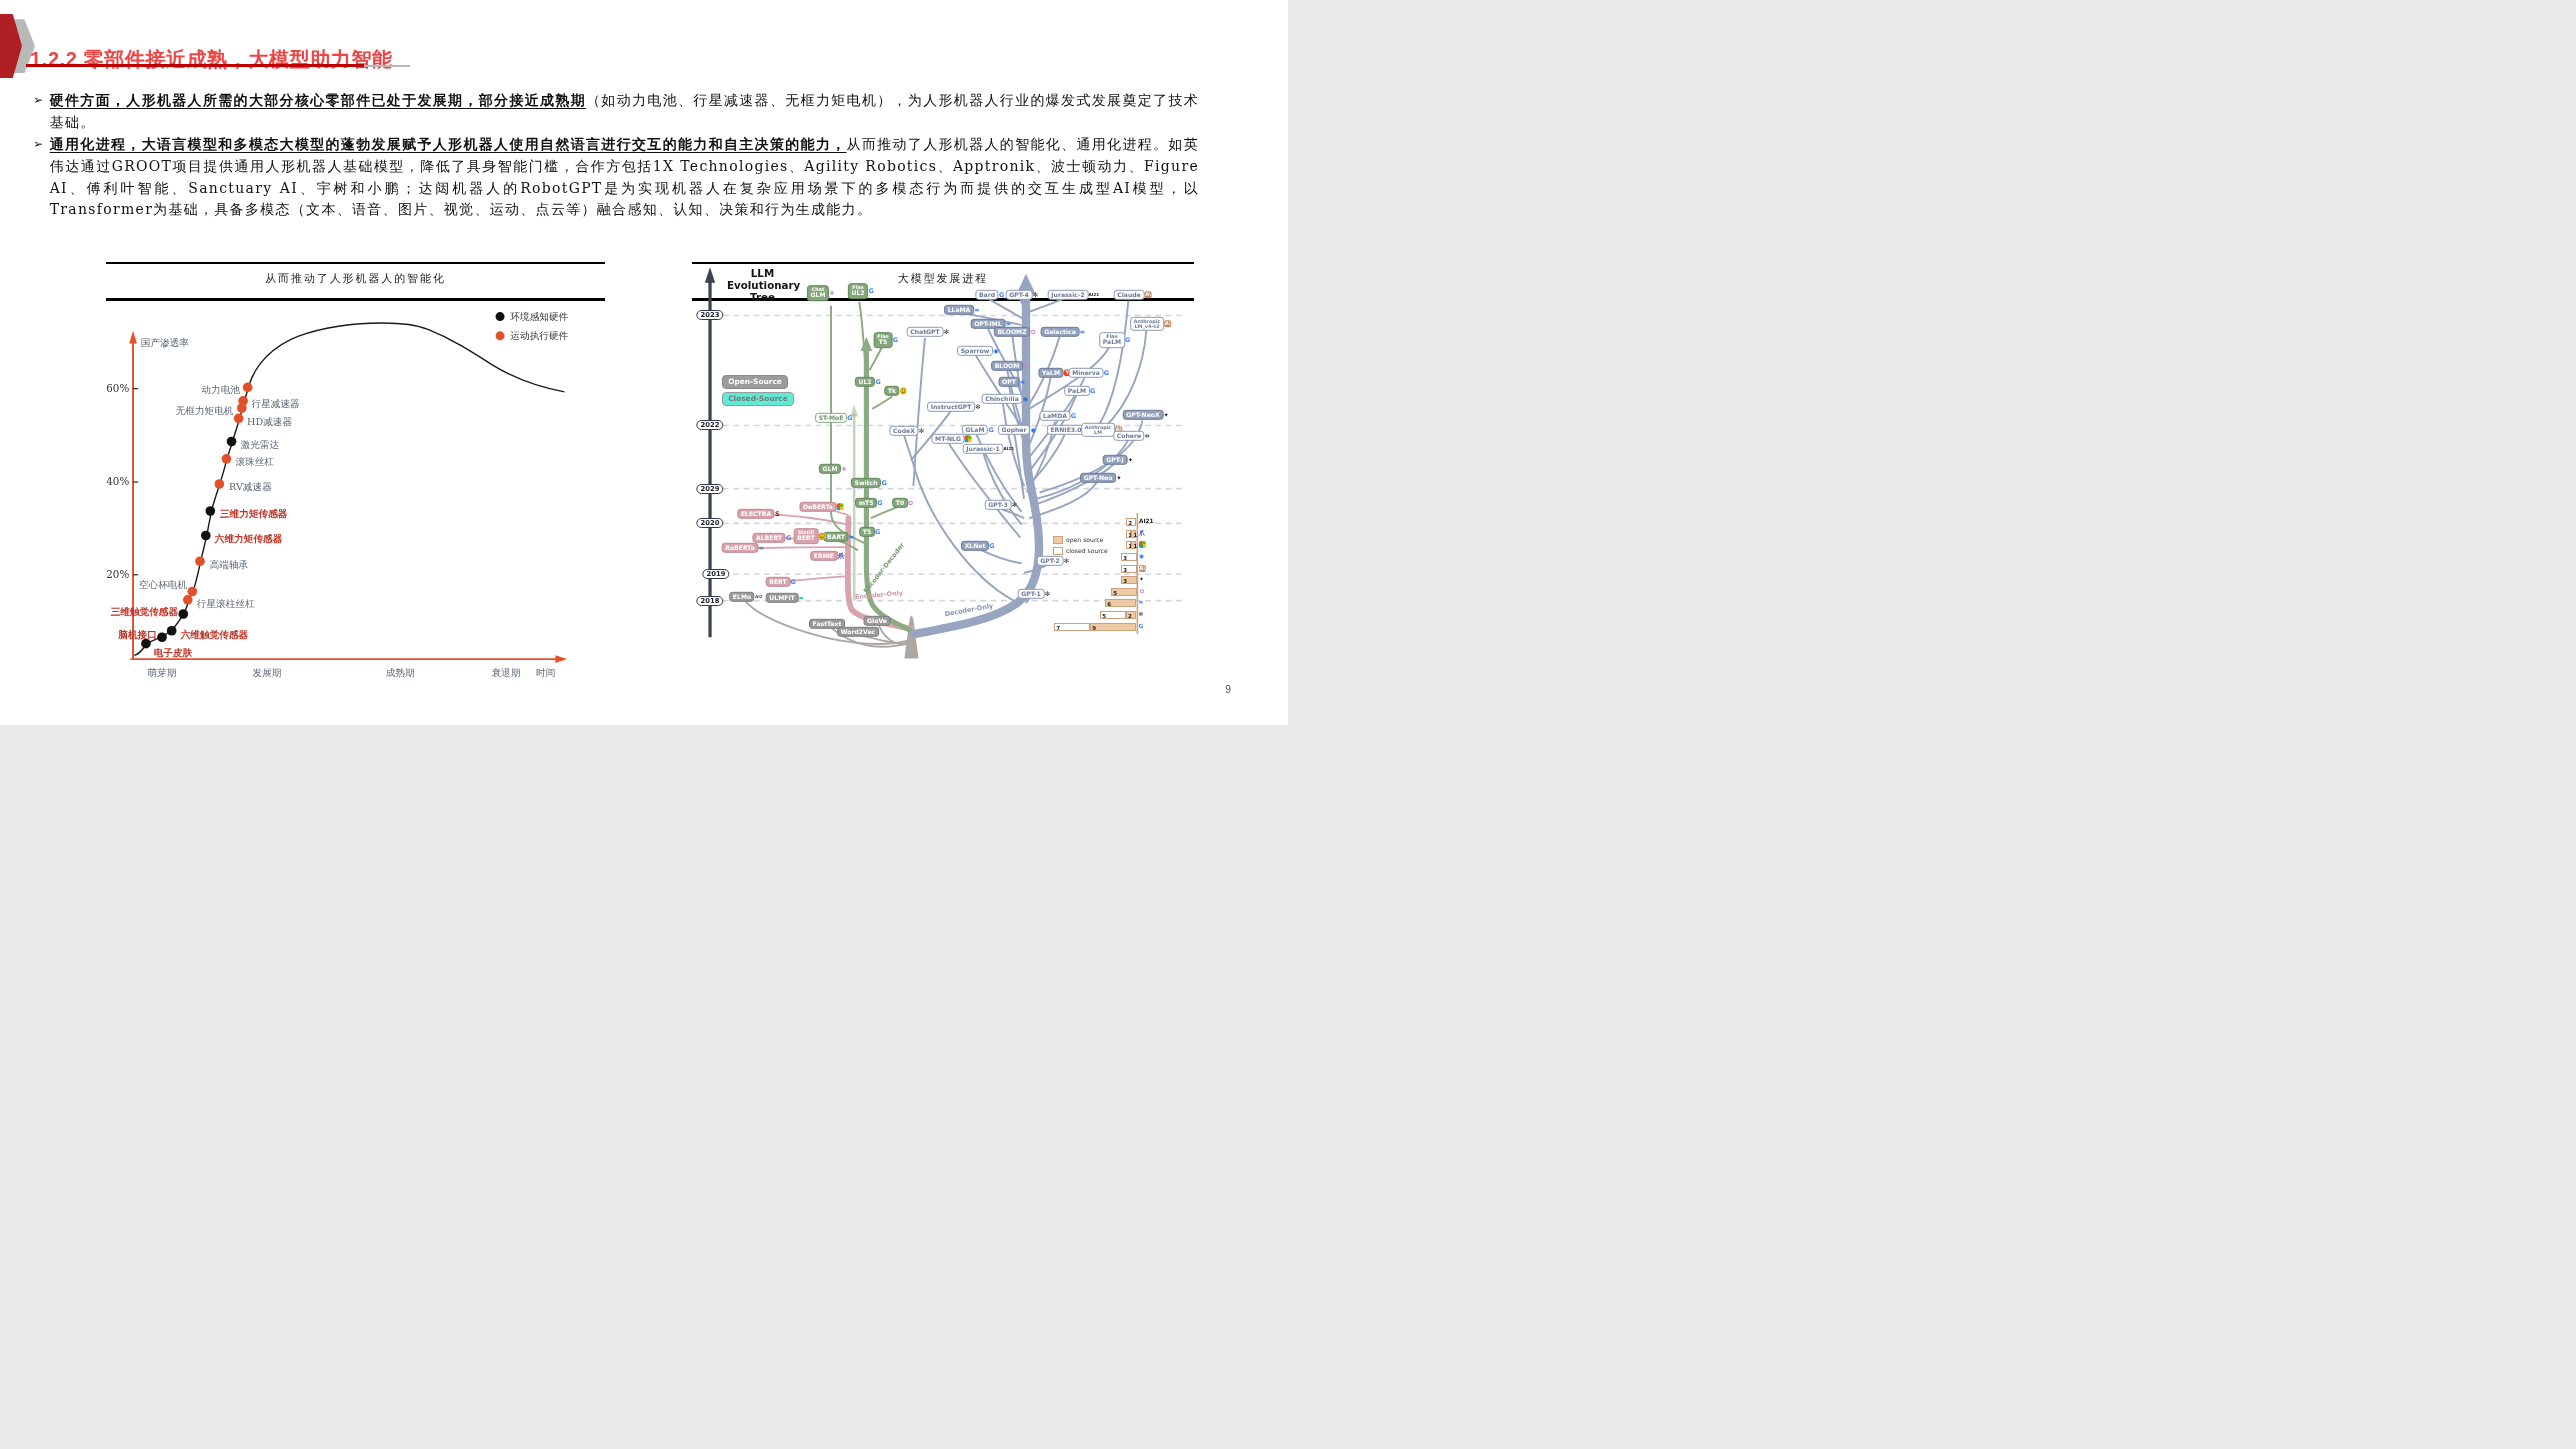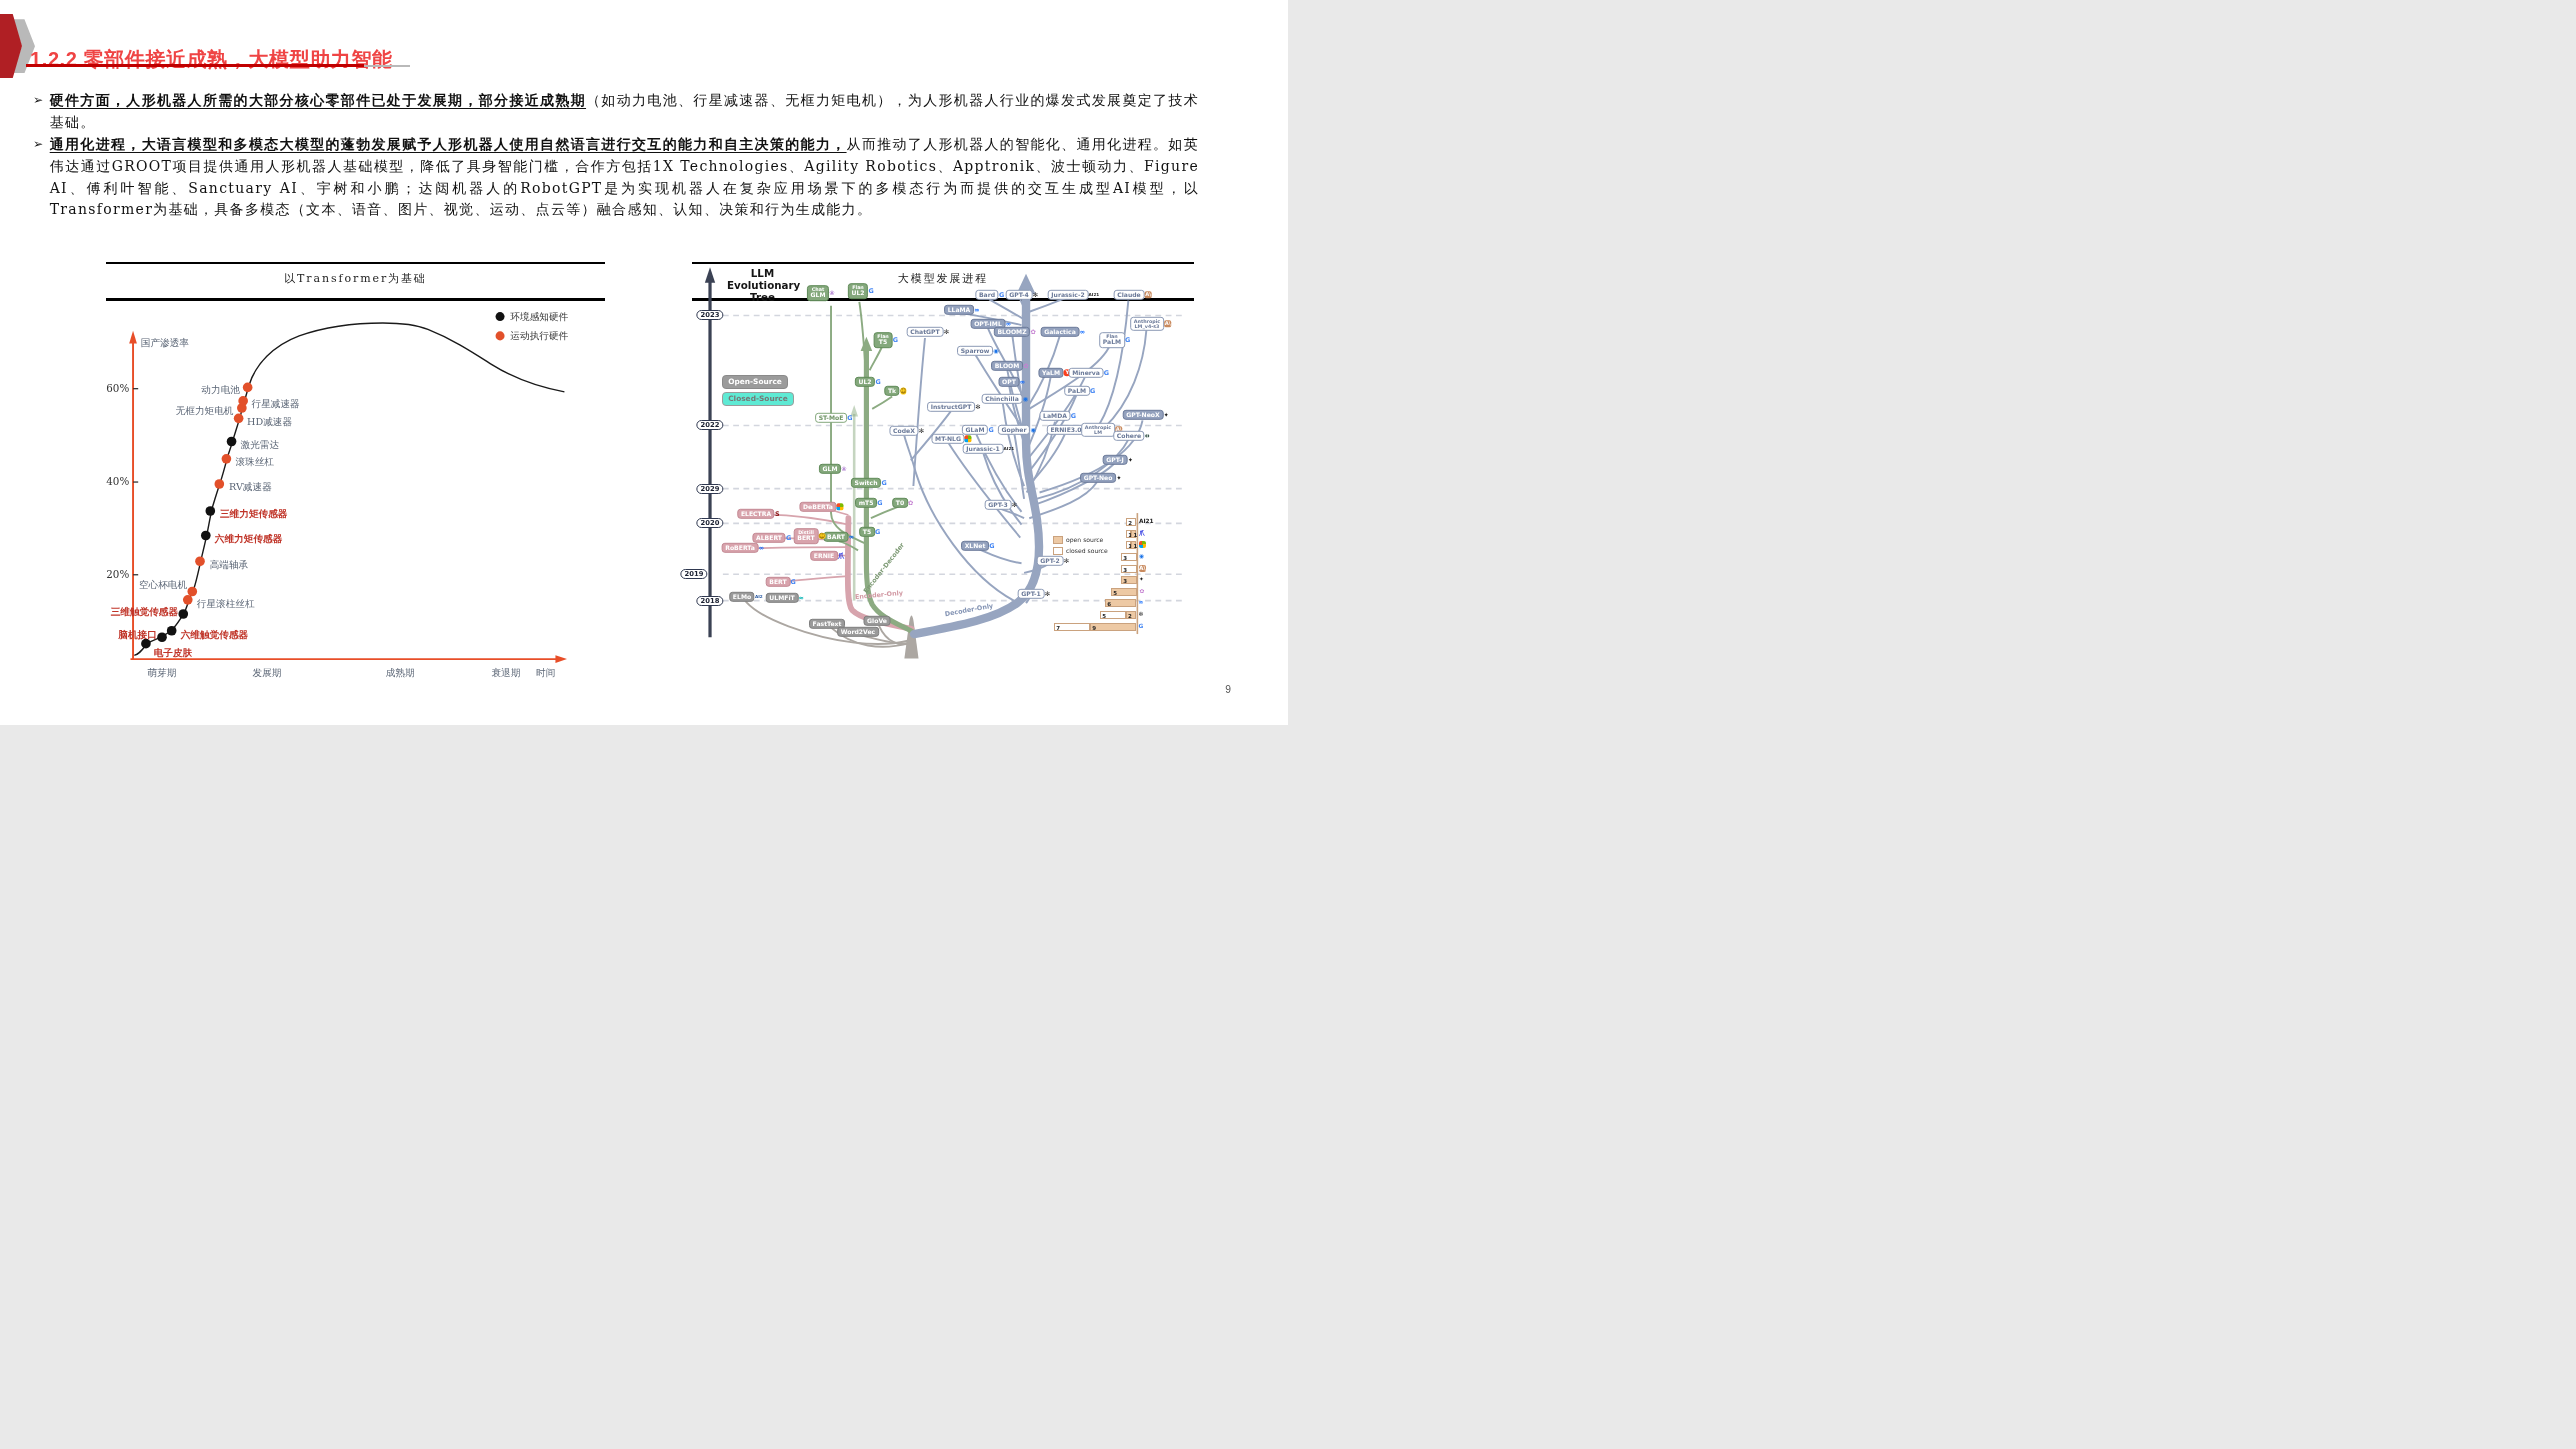--- a/index.html
+++ b/index.html
@@ -87,21 +87,21 @@
     <div class="bullet">
       <span class="mark">➢</span><b>硬件方面，人形机器人所需的大部分核心零部件已处于发展期，部分接近成熟期</b><span>（如动力电池、行星减速器、无框力矩电机），为人形机器人行业的爆发式发展奠定了技术基础。</span>
     </div>
     <div class="bullet">
       <span class="mark">➢</span><b>通用化进程，大语言模型和多模态大模型的蓬勃发展赋予人形机器人使用自然语言进行交互的能力和自主决策的能力，</b><span>从而推动了人形机器人的智能化、通用化进程。如英伟达通过GROOT项目提供通用人形机器人基础模型，降低了具身智能门槛，合作方包括1X Technologies、Agility Robotics、Apptronik、波士顿动力、Figure AI、傅利叶智能、Sanctuary AI、宇树和小鹏；达闼机器人的RobotGPT是为实现机器人在复杂应用场景下的多模态行为而提供的交互生成型AI模型，以Transformer为基础，具备多模态（文本、语音、图片、视觉、运动、点云等）融合感知、认知、决策和行为生成能力。</span>
     </div>
   </div>
 
   <div class="chart left">
     <div class="rule t"></div>
-    <div class="ctitle">以Transformer为基础</div>
+    <div class="ctitle">从而推动了人形机器人的智能化</div>
     <div class="rule b"></div>
     <div class="cbody" id="leftBody"><svg width="499" height="402" viewBox="0 0 775 624">
           <circle cx="612" cy="24" r="7" fill="#111111"></circle>
           <text x="628" y="29" font-size="15" fill="#333">环境感知硬件</text>
           <circle cx="612" cy="54" r="7" fill="#e2502a"></circle>
           <text x="628" y="59" font-size="15" fill="#333">运动执行硬件</text>
           <line x1="42" y1="62" x2="42" y2="557" stroke="#e84e28" stroke-width="3"></line>
           <polygon points="36,66 48,66 42,46" fill="#e84e28"></polygon>
           <line x1="38" y1="556" x2="700" y2="556" stroke="#e84e28" stroke-width="3"></line>
           <polygon points="698,550 698,562 716,556" fill="#e84e28"></polygon>
@@ -228,21 +228,21 @@
           <path d="M522,150 C550,140 570,132 580,128" fill="none" stroke="#97a5c0" stroke-width="3"></path>
           <line x1="692" y1="462" x2="692" y2="650" stroke="#caa27e" stroke-width="2.5"></line>
         </svg>
         <div class="llm-title"><span>LLM</span><br><span>Evolutionary</span><br><span>Tree</span></div>
         <div class="badge open">Open-Source</div>
         <div class="badge closed">Closed-Source</div>
         <div class="yearbub" style="left: 18px; top: 57px;">2023</div>
         <div class="yearbub" style="left: 18px; top: 167px;">2022</div>
         <div class="yearbub" style="left: 18px; top: 231px;">2029</div>
         <div class="yearbub" style="left: 18px; top: 265px;">2020</div>
-        <div class="yearbub" style="left: 2px; top: 316px; text-align: center;">2019</div>
+        <div class="yearbub" style="left: 24px; top: 316px; text-align: center;">2019</div>
         <div class="yearbub" style="left: 18px; top: 343px;">2018</div>
         <div class="branch-label" style="left: 187px; top: 337px; color: rgb(210, 154, 164); transform: translate(-50%, -50%) rotate(-5deg);">Encoder-Only</div>
         <div class="branch-label" style="left: 192px; top: 310px; color: rgb(125, 154, 116); transform: translate(-50%, -50%) rotate(-52deg);">Encoder-Decoder</div>
         <div class="branch-label" style="left: 277px; top: 352px; color: rgb(132, 148, 180); transform: translate(-50%, -50%) rotate(-10deg);">Decoder-Only</div>
         <div class="mbox f-green" style="left: 126px; top: 35px;"><span class="l1">Chat</span>GLM<span class="ic" style="color: rgb(185, 143, 214);">❀</span></div>
         <div class="mbox f-green" style="left: 166px; top: 33px;"><span class="l1">Flan</span>UL2<span class="ic" style="color: rgb(66, 133, 244);">G</span></div>
         <div class="mbox f-green" style="left: 191px; top: 82px;"><span class="l1">Flan</span>T5<span class="ic" style="color: rgb(66, 133, 244);">G</span></div>
         <div class="mbox f-green" style="left: 173px; top: 124px;">UL2<span class="ic" style="color: rgb(66, 133, 244);">G</span></div>
         <div class="mbox f-green" style="left: 200px; top: 133px;">Tk<span class="ic round" style="background: rgb(255, 210, 30); color: rgb(122, 83, 0);">☺</span></div>
         <div class="mbox o-green" style="left: 139px; top: 160px;">ST-MoE<span class="ic" style="color: rgb(66, 133, 244);">G</span></div>

